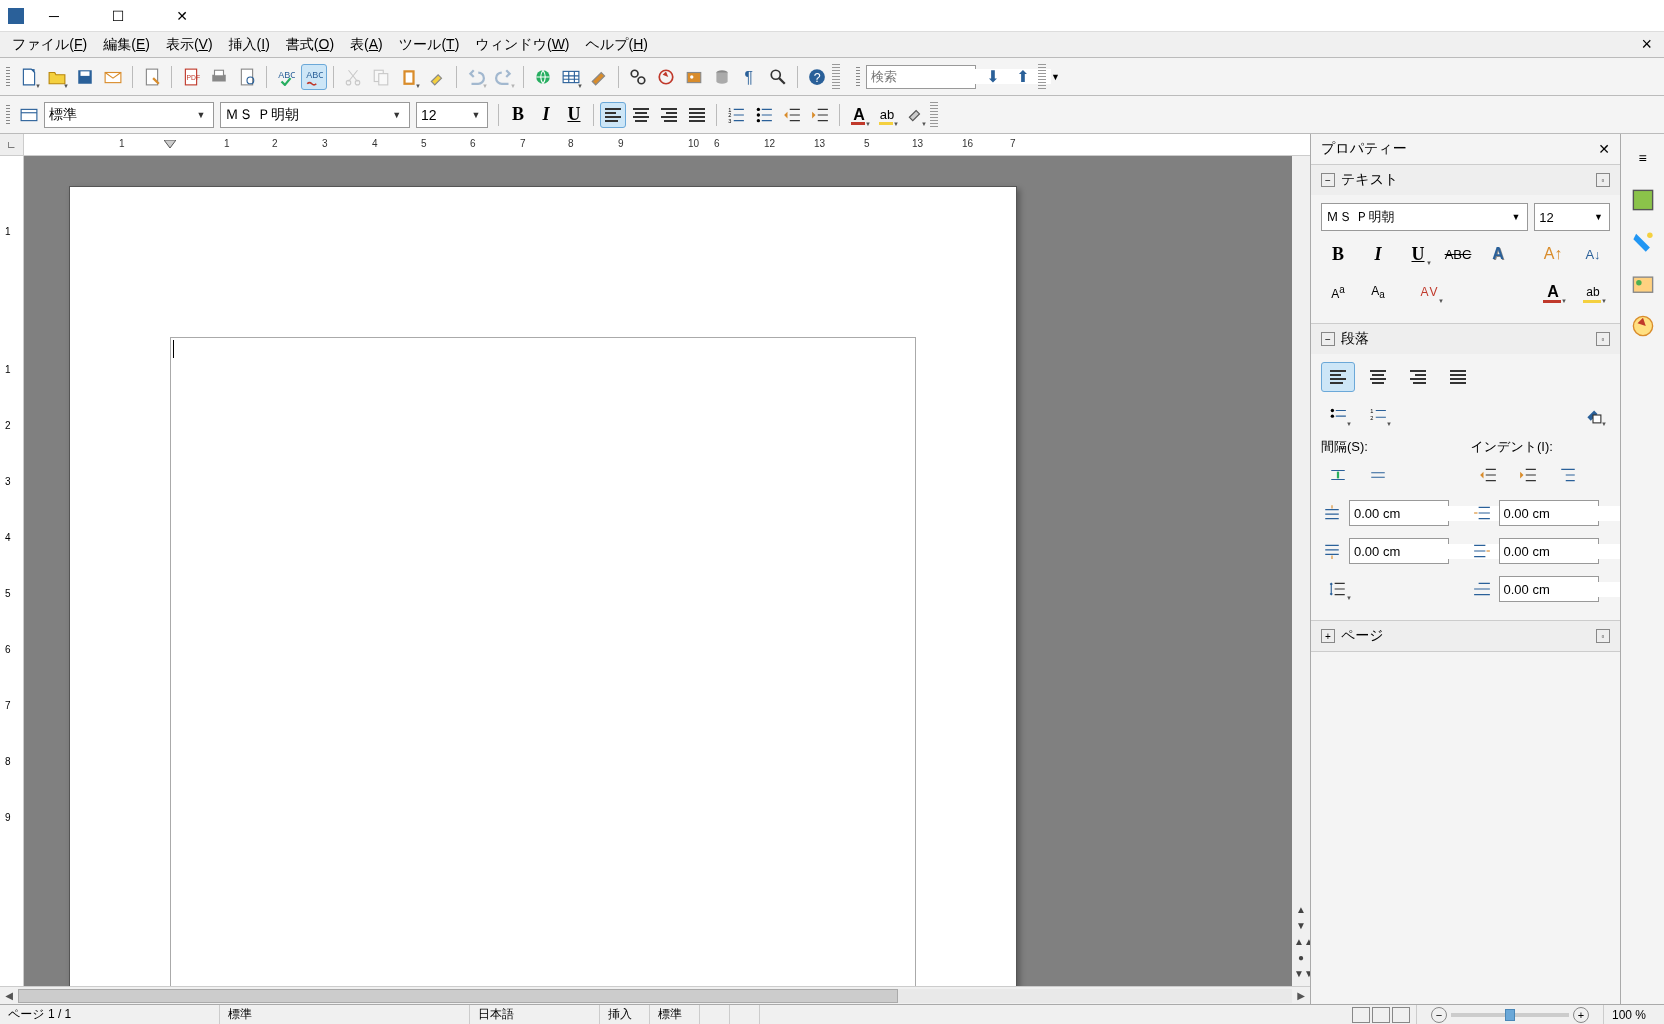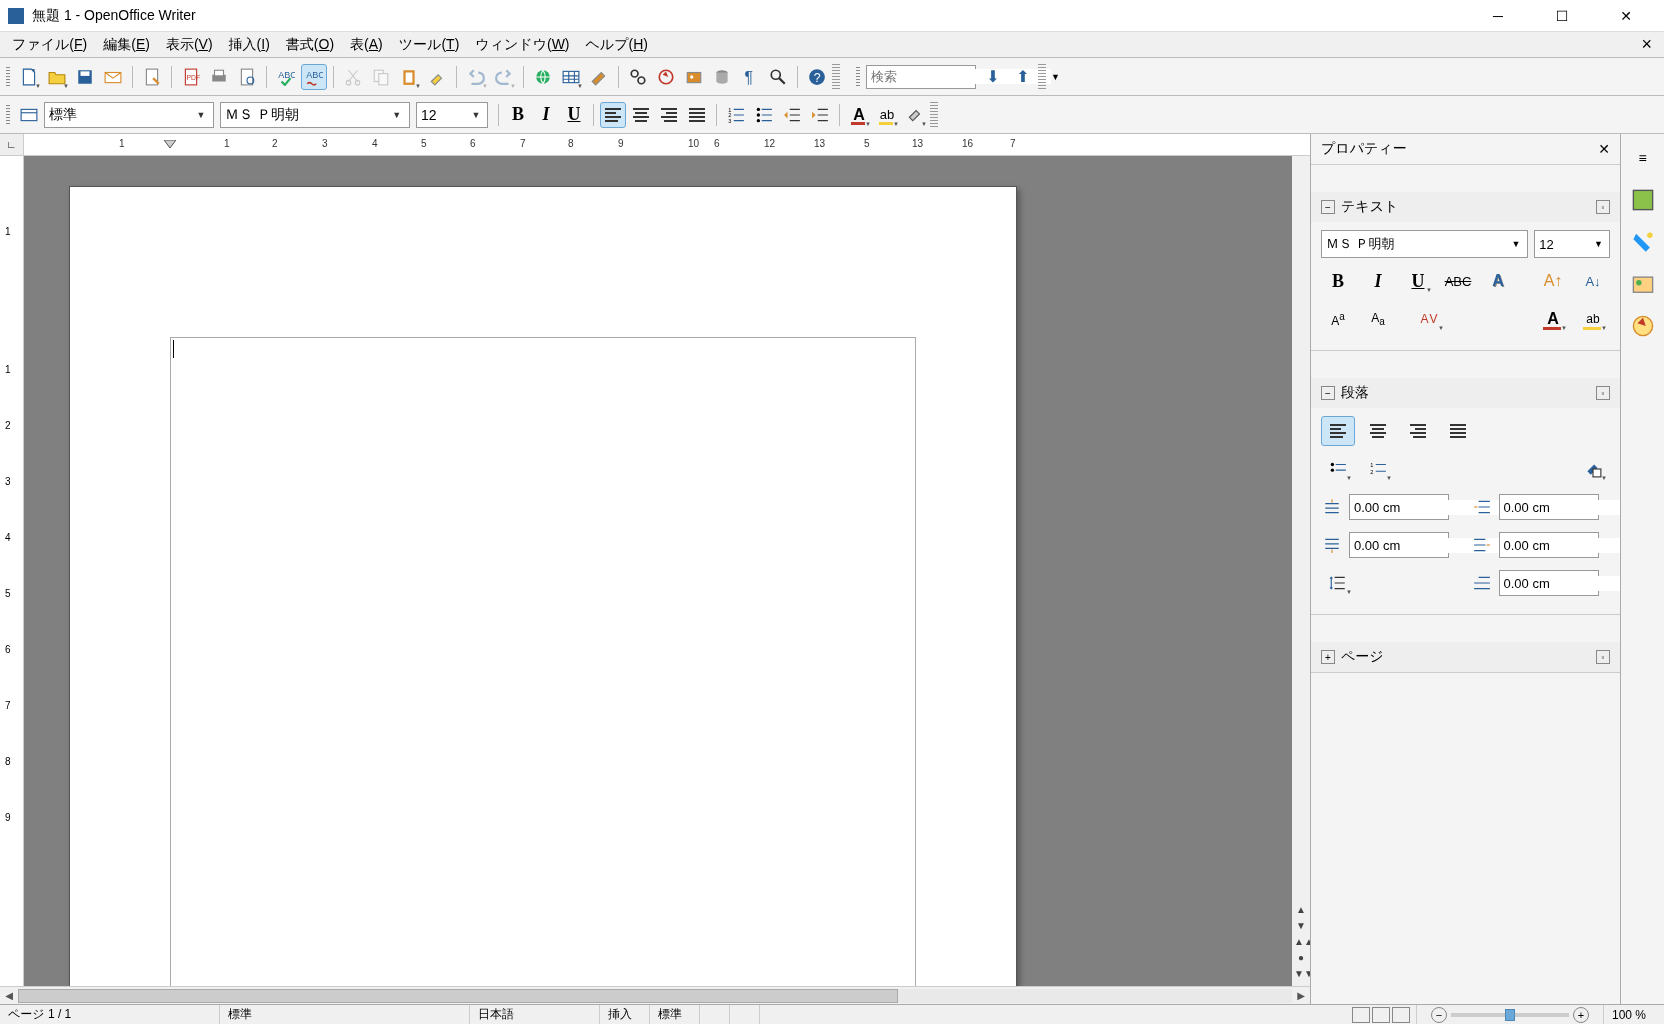--- a/index.html
+++ b/index.html
@@ -52,21 +52,21 @@
 .cursor { position: absolute; top: 2px; left: 2px; width: 1px; height: 18px; background: #000; }
 .vscroll-extra { position:absolute; right:0; top:0; bottom:0; width:18px; background:#f0f0f0; display:flex; flex-direction:column; justify-content:flex-end; align-items:center; gap:2px; padding-bottom:4px; }
 .nav-btn { width:14px; height:14px; font-size:10px; text-align:center; cursor:pointer; color:#444; }
 
 .hscroll { height: 18px; background: #f0f0f0; border-top:1px solid #ccc; display:flex; align-items:center; }
 .hscroll .arrow { width:18px; text-align:center; cursor:pointer; font-size:10px; color:#555; }
 .hscroll .track { flex:1; height:14px; background:#e9e9e9; position:relative; }
 .hscroll .thumb { position:absolute; left:0; width:880px; top:0; bottom:0; background:#ccc; border:1px solid #aaa; }
 
 
-.sidebar { width: 310px; background: #f4f4f4; border-left: 1px solid #aaa; display: flex; flex-direction: column; gap: 27px; }
+.sidebar { width: 310px; background: #f4f4f4; border-left: 1px solid #aaa; display: flex; flex-direction: column; }
 .sb-header { display:flex; align-items:center; padding:6px 10px; font-size:14px; font-weight: normal; border-bottom:1px solid #ccc; }
 .sb-header .close { margin-left:auto; cursor:pointer; font-size:14px; }
 .sb-panel { border-bottom:1px solid #ccc; }
 .sb-panel-hd { display:flex; align-items:center; padding:6px 10px; background:#eee; cursor:pointer; font-size:14px; }
 .sb-panel-hd .exp { width:14px; height:14px; border:1px solid #888; display:flex; align-items:center; justify-content:center; font-size:10px; margin-right:6px; }
 .sb-panel-hd .more { margin-left:auto; width:14px; height:14px; border:1px solid #888; font-size:8px; display:flex; align-items:center; justify-content:center; cursor:pointer; }
 .sb-panel-body { padding: 8px 10px; }
 .sb-row { display:flex; gap:6px; align-items:center; margin-bottom:8px; }
 .sb-btn { width:34px; height:30px; display:flex; align-items:center; justify-content:center; border:1px solid transparent; cursor:pointer; border-radius:3px; font-size:14px; position:relative; }
 .sb-btn.active { background:#cde6f7; border-color:#6ba8d8; }
@@ -111,21 +111,20 @@
 .search-wrap { display:flex; align-items:center; gap:4px; }
 .search-box { width:110px; height:24px; border:1px solid #999; background:#fff; display:flex; align-items:center; }
 .search-box input { flex:1; border:none; outline:none; padding:0 4px; font-size:13px; color:#888; }
 .search-box .combo-arrow { width:18px; text-align:center; font-size:9px; cursor:pointer; }
 </style>
 </head>
 <body>
 
 <div class="titlebar">
   <div class="app-icon"></div>
-  <div class="title">無題 1 - OpenOffice Writer</div>
   <div class="win-controls">
     <div class="win-btn">─</div>
     <div class="win-btn">☐</div>
     <div class="win-btn">✕</div>
   </div>
 </div>
 
 <div class="menubar">
   <div class="menu-item">ファイル(<u>F</u>)</div>
   <div class="menu-item">編集(<u>E</u>)</div>
@@ -624,20 +623,58 @@
             </div>
           <div style="flex:1"></div>
           <div class="sb-btn drop">
               <svg class="ic" viewBox="0 0 16 16">
                 <path d="M3 10l6-6 3 3-6 6z" fill="#2a6099"></path>
                 <rect x="8" y="8" width="7" height="7" fill="#fff" stroke="#333"></rect>
               </svg>
             </div>
         </div>
         <div class="two-col">
+          <div>
+            <div class="col-label"><span>間隔(S):</span></div>
+            <div class="sb-row">
+              <div class="sb-btn">
+                  <svg class="ic" viewBox="0 0 16 16">
+                    <path d="M2 4h12M2 12h12" stroke="#2a6099"></path>
+                    <path d="M8 5v6" stroke="#27ae60" stroke-width="2"></path>
+                  </svg>
+                </div>
+              <div class="sb-btn">
+                  <svg class="ic" viewBox="0 0 16 16">
+                    <path d="M2 6h12M2 10h12" stroke="#2a6099"></path>
+                  </svg>
+                </div>
+            </div>
+          </div>
+          <div>
+            <div class="col-label"><span>インデント(I):</span></div>
+            <div class="sb-row">
+              <div class="sb-btn">
+                  <svg class="ic" viewBox="0 0 16 16">
+                    <path d="M6 3h9M6 8h9M6 13h9" stroke="#333"></path>
+                    <path d="M4 5L1 8l3 3" fill="#d98c2b"></path>
+                  </svg>
+                </div>
+              <div class="sb-btn">
+                  <svg class="ic" viewBox="0 0 16 16">
+                    <path d="M6 3h9M6 8h9M6 13h9" stroke="#333"></path>
+                    <path d="M1 5l3 3-3 3" fill="#d98c2b"></path>
+                  </svg>
+                </div>
+              <div class="sb-btn">
+                  <svg class="ic" viewBox="0 0 16 16">
+                    <path d="M2 3h12M6 8h8M6 13h8" stroke="#2a6099"></path>
+                  </svg>
+                </div>
+            </div>
+          </div>
         </div>
         <div class="two-col">
           <div>
             <div class="sb-row">
               <div class="sb-btn" style="width:22px">
                   <svg class="ic" viewBox="0 0 16 16">
                     <path d="M2 5h12M2 9h12M2 13h12" stroke="#2a6099"></path>
                     <path d="M8 1v3" stroke="#d98c2b"></path>
                   </svg>
                 </div>

